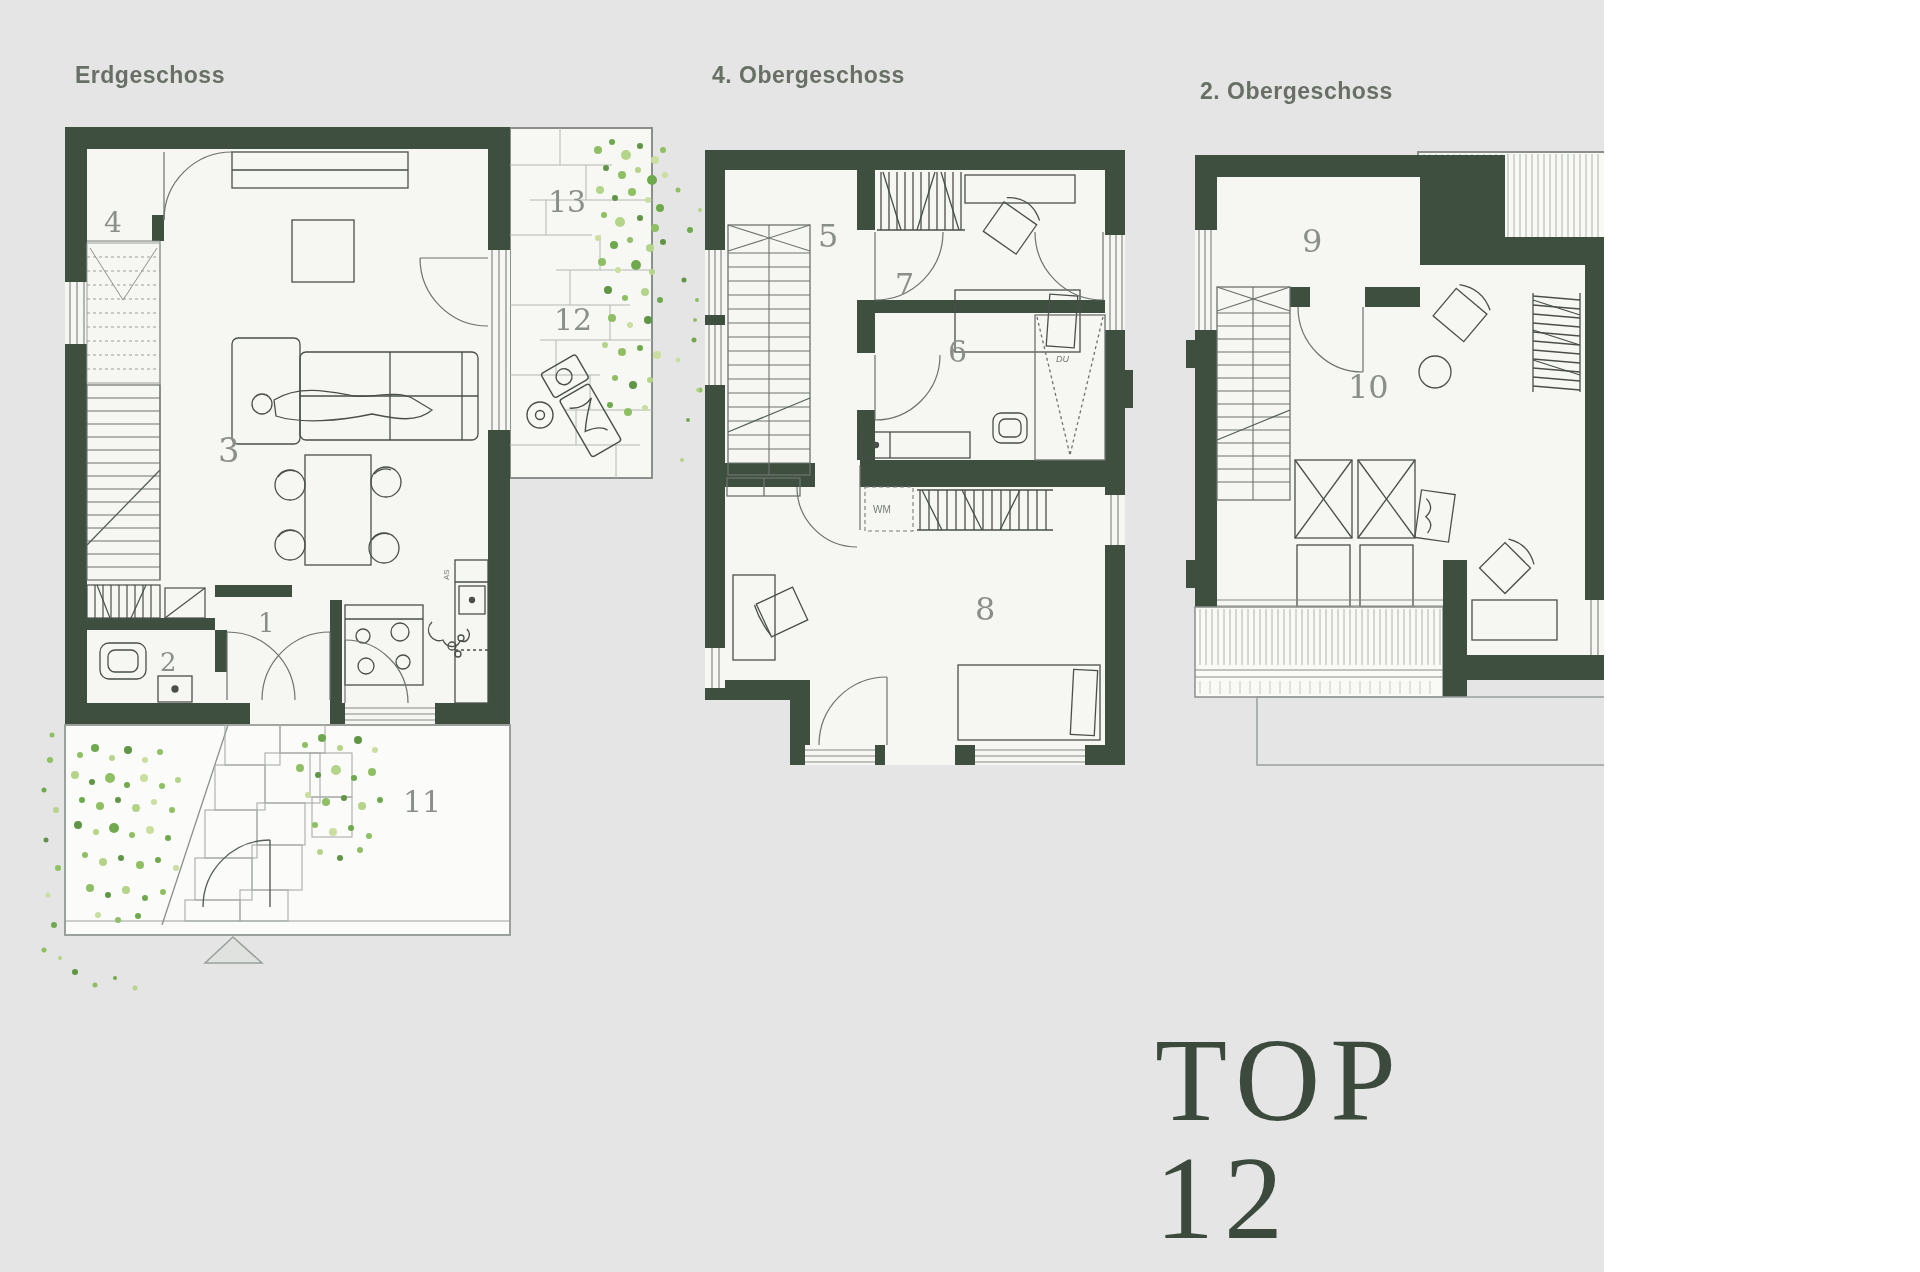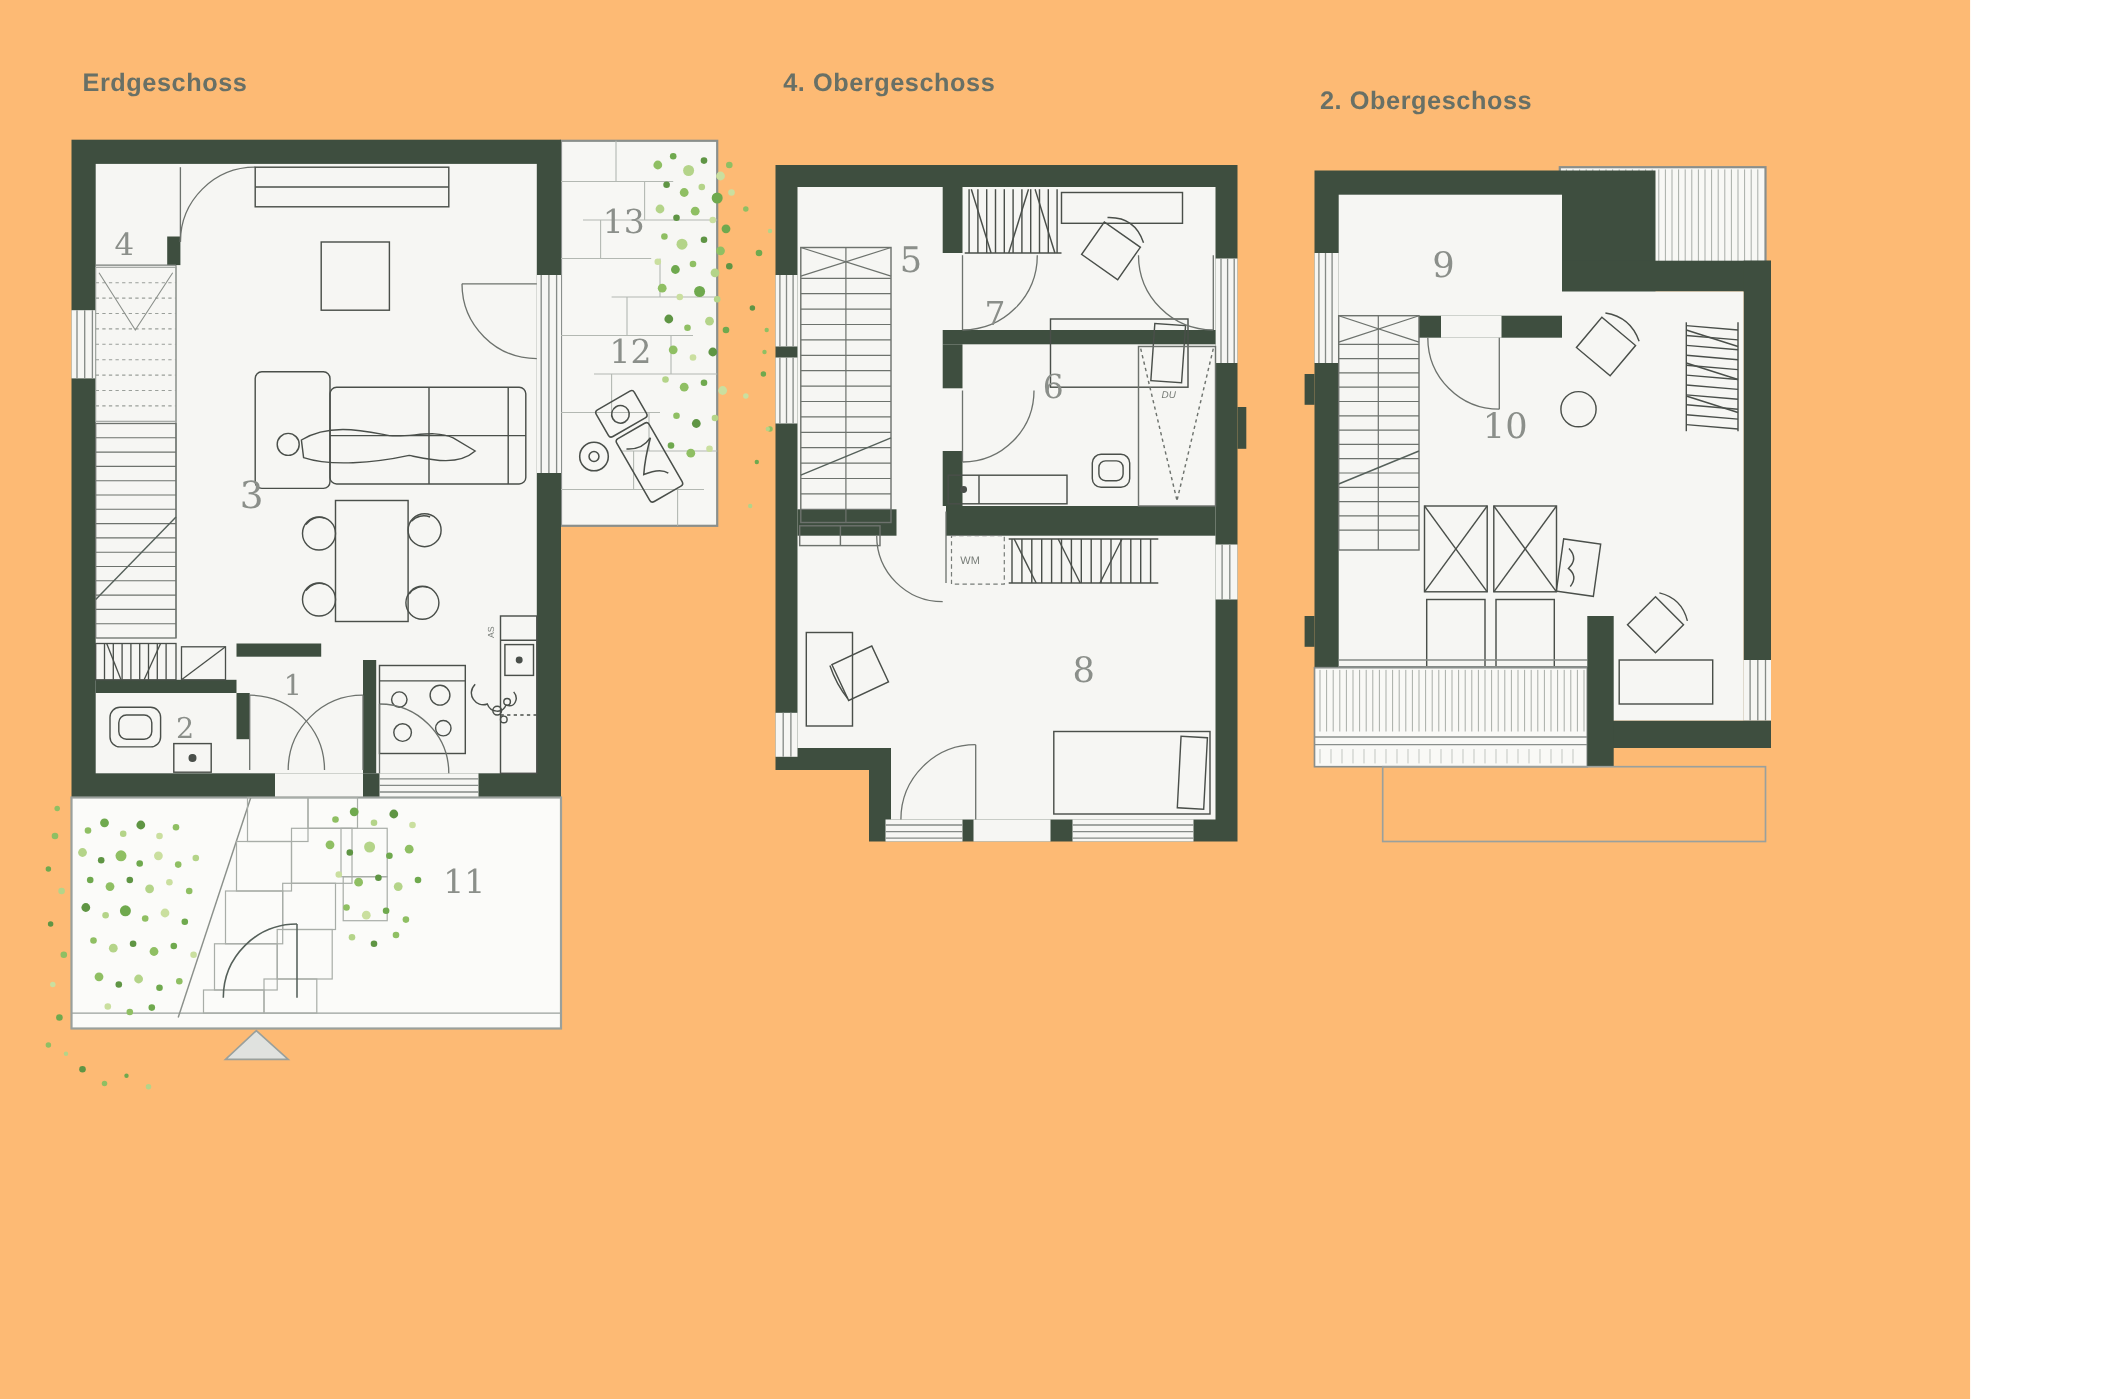--- a/index.html
+++ b/index.html
@@ -1,16 +1,16 @@
 <!DOCTYPE html>
 <html><head>
 <meta charset="utf-8">
 <style>
   html,body{margin:0;padding:0;background:#ffffff;}
-  .sheet{position:relative;width:1791px;height:1272px;background:#fdba74;overflow:hidden;
+  .sheet{position:relative;width:1604px;height:1272px;background:#e5e5e5;overflow:hidden;
          font-family:"Liberation Sans",sans-serif;}
   .plan-title{position:absolute;font-weight:700;font-size:23px;color:#687066;letter-spacing:.5px;
               font-family:"Liberation Sans",sans-serif;}
   #title-eg{left:75px;top:62px;}
   #title-og1{left:712px;top:62px;}
   #title-og2{left:1200px;top:78px;}
   .plan-svg{position:absolute;}
   #svg-eg{left:40px;top:120px;}
   #svg-og1{left:690px;top:120px;}
   #svg-og2{left:1150px;top:120px;}
@@ -797,14 +797,15 @@
           <line x1="1410" y1="681" x2="1410" y2="694"></line>
         <line x1="1420" y1="681" x2="1420" y2="694"></line>
           <line x1="1430" y1="681" x2="1430" y2="694"></line>
       </g>
       <rect x="1443" y="560" width="24" height="137" fill="#3e4e3f"></rect>
     </g>
 
     <rect x="1257" y="697" width="348" height="68" fill="none" stroke="#9aa09c" stroke-width="1.5"></rect>
   </svg>
 
+  <div class="top-label">TOP 12</div>
 
 </div>
 
 </body></html>

